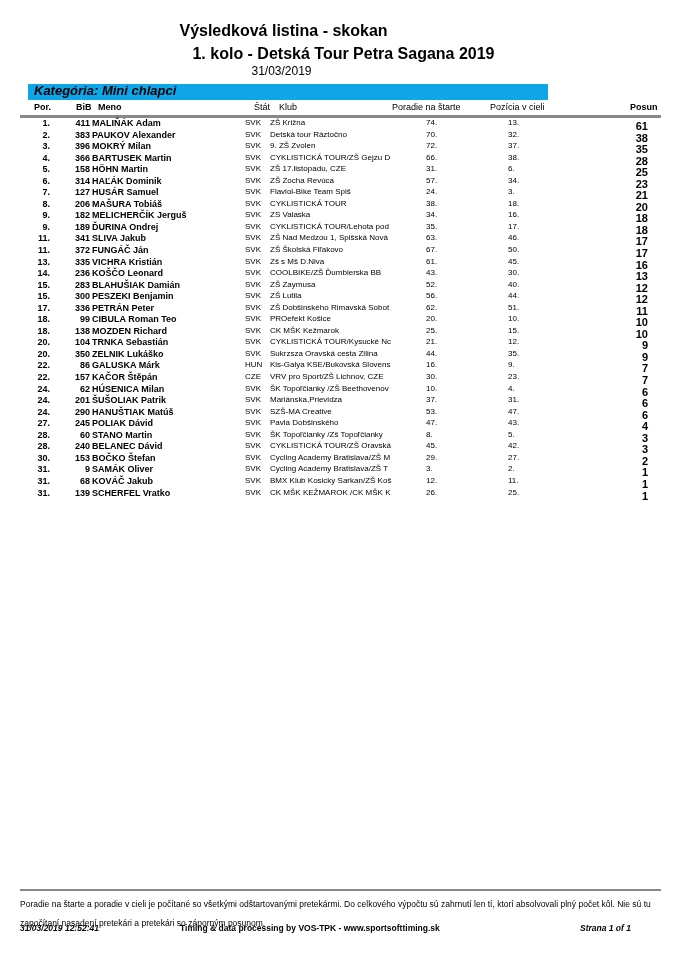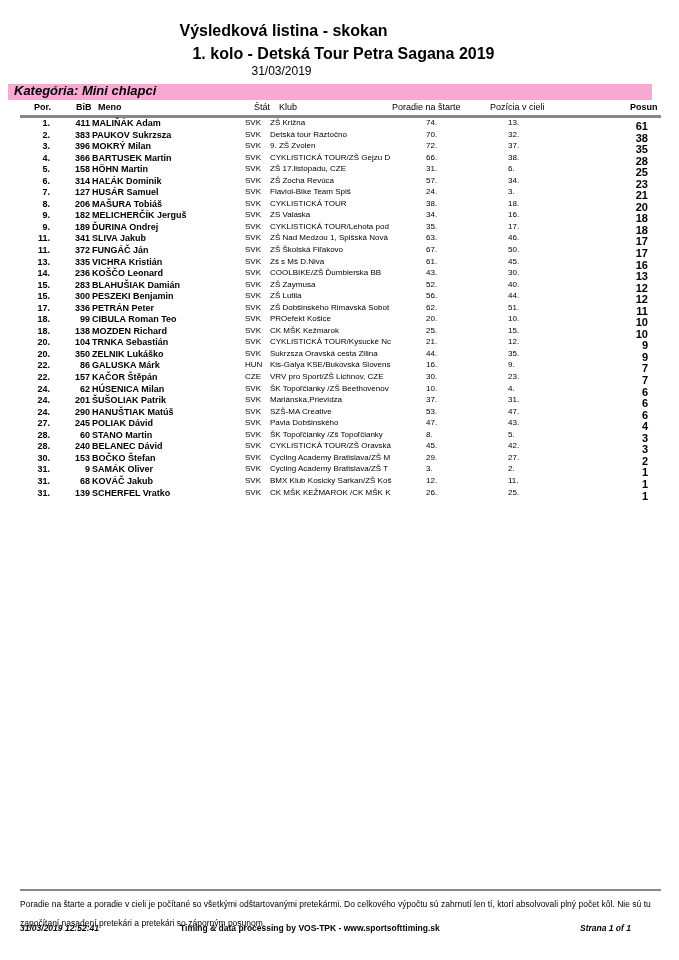--- a/index.html
+++ b/index.html
@@ -4,22 +4,22 @@
 <style>
   html, body { margin: 0; padding: 0; background: #ffffff; }
   body {
     width: 679px; height: 960px; position: relative; overflow: hidden;
     font-family: "Liberation Sans", "DejaVu Sans", sans-serif; color: #000;
   }
   .title1 { position: absolute; top: 22px; left: 0; width: 567px; text-align: center; font-size: 16px; font-weight: bold; }
   .title2 { position: absolute; top: 45px; left: 0; width: 605px; text-align: center; font-size: 16px; font-weight: bold; padding-left: 41px; }
   .date { position: absolute; top: 64px; left: 0; width: 563px; text-align: center; font-size: 12px; }
   .catbar {
-    position: absolute; top: 84px; left: 8px; width: 644px; height: 16px;
-    background: #f9a8d4;
+    position: absolute; top: 84px; left: 28px; width: 520px; height: 16px;
+    background: #0ea5e9;
   }
   .catbar span { position: absolute; left: 6px; top: -1px; font-size: 13px; font-weight: bold; font-style: italic; }
   .hdr { position: absolute; top: 100px; left: 20px; width: 641px; height: 16px; font-size: 9px; font-weight: bold; }
   .hdr span { position: absolute; top: 2px; padding-left: 8px; }
   .hdr .nb { font-weight: normal; }
   .hdrline { position: absolute; top: 115px; left: 20px; width: 641px; height: 3px; background: #888; }
   .rows { position: absolute; top: 118px; left: 20px; width: 641px; }
   .row { position: relative; height: 11.55px; font-size: 9px; }
   .row span { position: absolute; top: 0; white-space: nowrap; }
   .c-por { left: 0; width: 30px; text-align: right; font-weight: bold; }
@@ -68,21 +68,21 @@
       <span class="c-name">MALIŇÁK Adam</span>
       <span class="c-st">SVK</span>
       <span class="c-club">ZŠ Križna</span>
       <span class="c-start">74.</span>
       <span class="c-goal">13.</span>
       <span class="c-posun">61</span>
     </div>
     <div class="row">
       <span class="c-por">2.</span>
       <span class="c-bib">383</span>
-      <span class="c-name">PAUKOV Sukrzsza</span>
+      <span class="c-name">PAUKOV Alexander</span>
       <span class="c-st">SVK</span>
       <span class="c-club">Detská tour Ráztočno</span>
       <span class="c-start">70.</span>
       <span class="c-goal">32.</span>
       <span class="c-posun">38</span>
     </div>
     <div class="row">
       <span class="c-por">3.</span>
       <span class="c-bib">396</span>
       <span class="c-name">MOKRÝ Milan</span>

